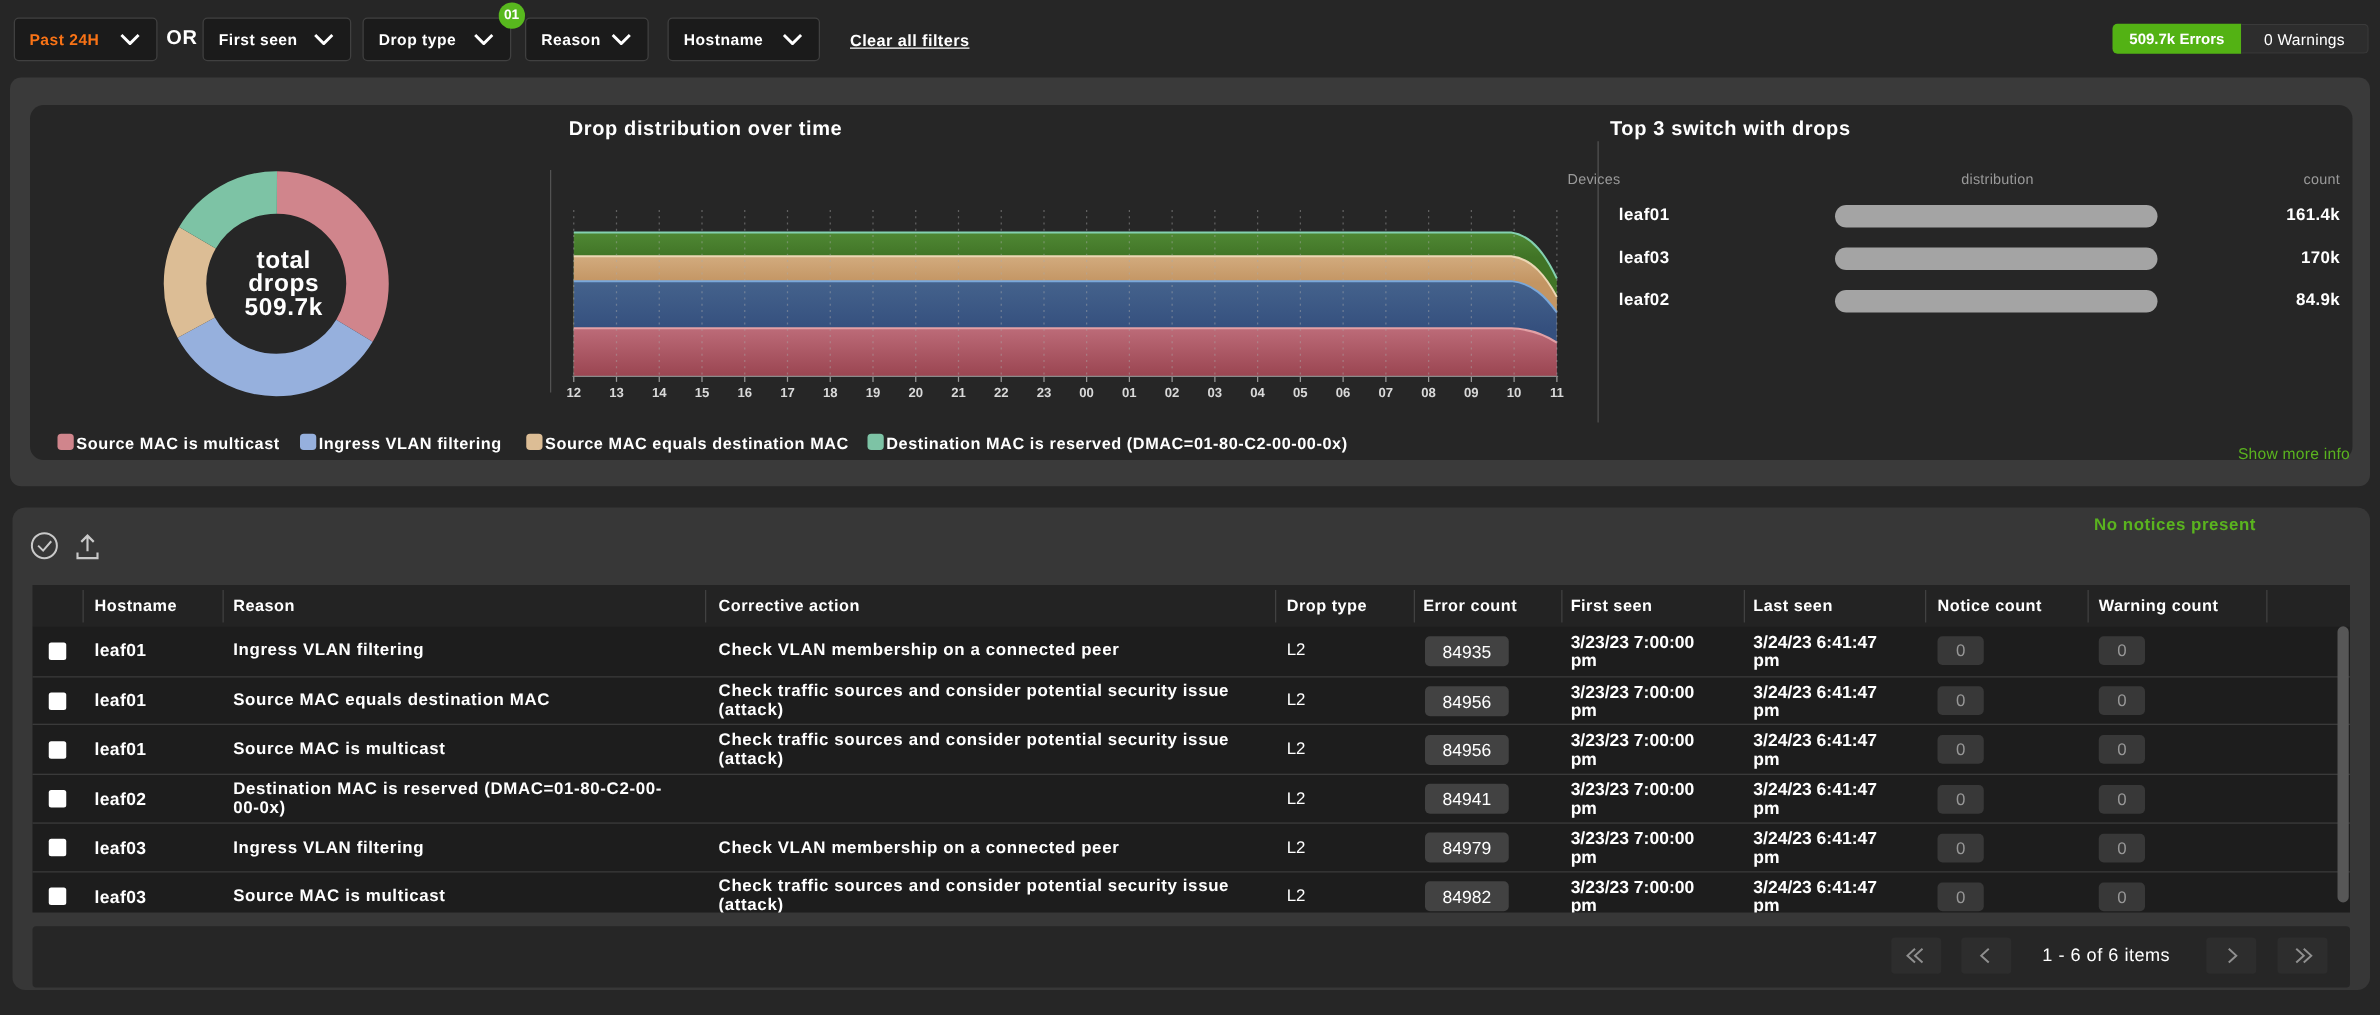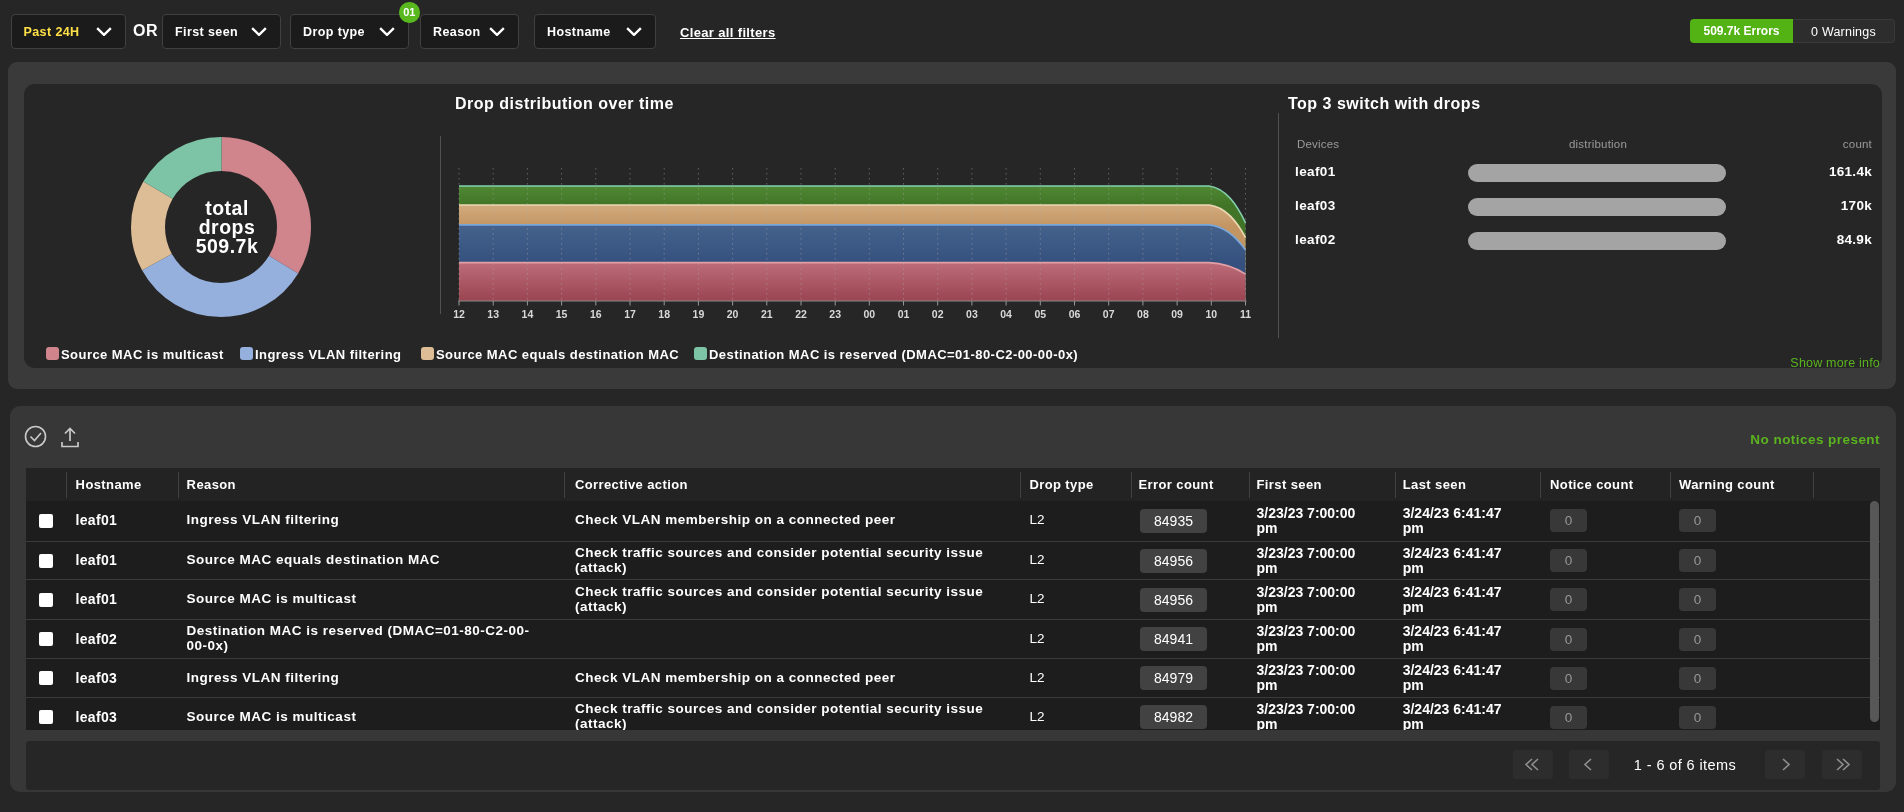--- a/index.html
+++ b/index.html
@@ -24,21 +24,21 @@
 .vdiv { position:absolute; width:1px; background:#525252; }
 .donuttxt { position:absolute; left:157px; top:157px; width:140px; height:140px; text-align:center; color:#fff;
   font-size:19.5px; letter-spacing:0.5px; font-weight:bold; line-height:19px; display:flex; flex-direction:column; justify-content:center; }
 .lgsq { position:absolute; top:347px; width:13px; height:13px; border-radius:3px; }
 .lgtx { position:absolute; top:346.5px; font-size:13px; letter-spacing:0.45px; font-weight:bold; color:#fff; }
 .t3hdr { position:absolute; top:138px; font-size:11.5px; letter-spacing:0.2px; color:#9a9a9a; }
 .t3name { position:absolute; left:1295px; font-size:13.5px; letter-spacing:0.4px; font-weight:bold; color:#fff; }
 .t3bar { position:absolute; left:1468px; width:258px; height:18px; border-radius:9px; background:#a4a4a4; }
 .t3cnt { position:absolute; left:1672px; width:200px; text-align:right; font-size:13.5px; letter-spacing:0.3px; font-weight:bold; color:#fff; }
 .showmore { position:absolute; left:1680px; top:356px; width:200px; text-align:right; font-size:12.5px; letter-spacing:0.2px; color:#5ab31f; }
-.nonotice { position:absolute; left:1600px; top:432px; width:280px; text-align:right; font-size:13.5px; letter-spacing:0.45px; font-weight:bold; color:#5ab31f; }
+.nonotice { position:absolute; left:1600px; top:412px; width:280px; text-align:center; font-size:13.5px; letter-spacing:0.45px; font-weight:bold; color:#5ab31f; }
 
 .thead { position:absolute; left:26px; top:467.5px; width:1854px; height:33.5px; background:#232323; }
 .hcell { position:absolute; top:9.5px; font-size:13px; letter-spacing:0.4px; font-weight:bold; color:#fff; }
 .hsep { position:absolute; top:4px; height:26px; width:1px; background:#414141; }
 .trow { position:absolute; left:26px; width:1854px; background:#1d1d1d; border-top:1px solid #3a3a3a; overflow:hidden; }
 .trow:first-of-type { border-top:none; }
 .cbx { position:absolute; width:14px; height:14px; background:#fff; border-radius:2px; }
 .chost { position:absolute; font-size:14px; letter-spacing:0.3px; font-weight:bold; color:#fff; }
 .ccell { position:absolute; font-size:13.5px; letter-spacing:0.5px; font-weight:bold; color:#fff; white-space:nowrap; }
 .cl2 { position:absolute; font-size:13.5px; color:#fff; }
@@ -48,21 +48,21 @@
 .zbadge { position:absolute; width:37px; height:23px; background:#383838; border-radius:4px; color:#979797;
   font-size:13.5px; text-align:center; line-height:23px; }
 .tfoot { position:absolute; left:26px; top:740.5px; width:1854px; height:49px; background:#262626; border-radius:3px; }
 .pgbtn { position:absolute; top:9.5px; width:40px; height:29px; background:#2d2d2d; border-radius:3px; }
 .pgtxt { position:absolute; left:1585px; top:757px; width:200px; text-align:center; font-size:14.5px; letter-spacing:0.4px; color:#fff; }
 .sbar { position:absolute; left:1869.5px; top:501px; width:9px; height:221px; background:#575757; border-radius:4.5px; }
 </style></head>
 <body>
 
 <div class="fbtn" style="left:10.5px;width:115px">
-    <span class="lbl" style="color:#fde047">Past 24H</span>
+    <span class="lbl" style="color:#f97316">Past 24H</span>
   <svg class="chev" viewBox="0 0 15 9">
       <polyline points="1,1 7.5,7.5 14,1" fill="none" stroke="#fff" stroke-width="2.2"></polyline>
     </svg>
   </div>
 <div class="orlbl">OR</div>
 <div class="fbtn" style="left:162px;width:119px">
     <span class="lbl">First seen</span>
   <svg class="chev" viewBox="0 0 15 9">
       <polyline points="1,1 7.5,7.5 14,1" fill="none" stroke="#fff" stroke-width="2.2"></polyline>
     </svg>
@@ -206,21 +206,21 @@
 <div class="donuttxt">total<br>drops<br>509.7k</div>
 <div class="lgsq" style="left:46px;background:#d0858c"></div>
 <div class="lgtx" style="left:61px">Source MAC is multicast</div>
 <div class="lgsq" style="left:240px;background:#96b0dd"></div>
 <div class="lgtx" style="left:255px">Ingress VLAN filtering</div>
 <div class="lgsq" style="left:421px;background:#dcbd95"></div>
 <div class="lgtx" style="left:436px">Source MAC equals destination MAC</div>
 <div class="lgsq" style="left:694px;background:#7dc3a5"></div>
 <div class="lgtx" style="left:709px">Destination MAC is reserved (DMAC=01-80-C2-00-00-0x)</div>
 
-<div class="t3hdr" style="left:1297px">Devices</div>
+<div class="t3hdr" style="left:1254px">Devices</div>
 <div class="t3hdr" style="left:1560px;width:76px;text-align:center">distribution</div>
 <div class="t3hdr" style="left:1672px;width:200px;text-align:right">count</div>
 <div class="t3name" style="top:164px">leaf01</div>
 <div class="t3bar" style="top:164px"></div>
 <div class="t3cnt" style="top:164px">161.4k</div>
 <div class="t3name" style="top:198px">leaf03</div>
 <div class="t3bar" style="top:198px"></div>
 <div class="t3cnt" style="top:198px">170k</div>
 <div class="t3name" style="top:232px">leaf02</div>
 <div class="t3bar" style="top:232px"></div>

